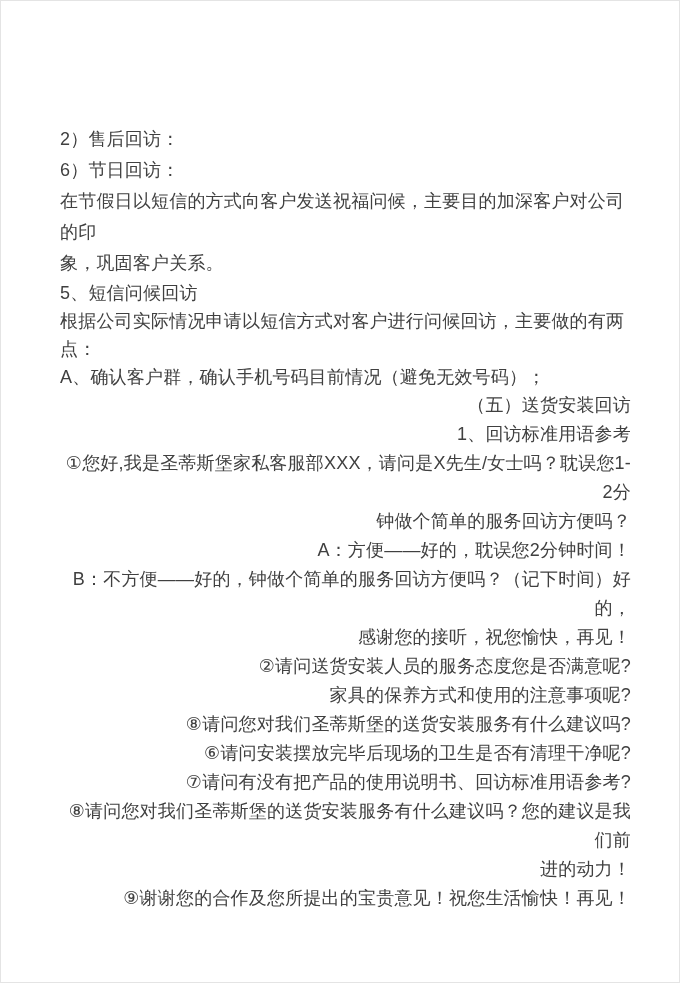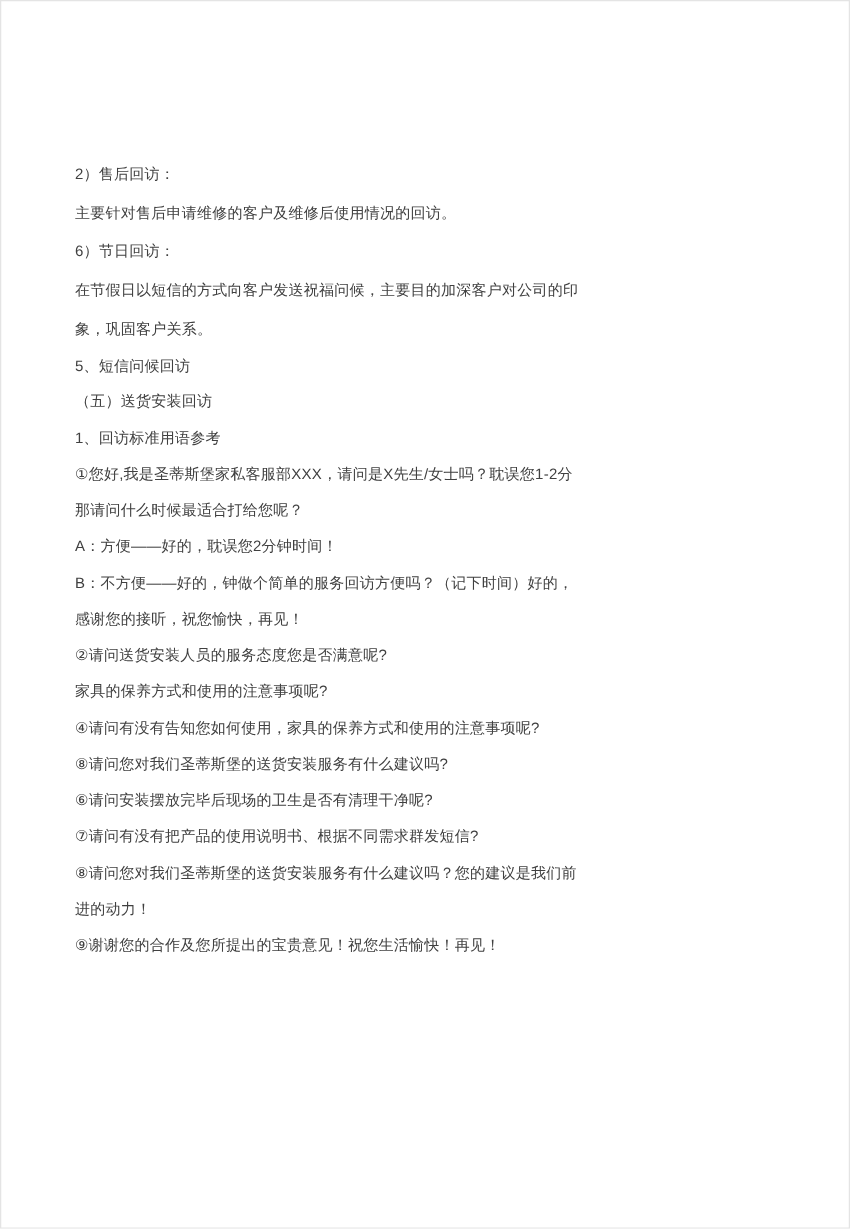--- a/index.html
+++ b/index.html
@@ -12,56 +12,56 @@
     width: 680px;
     height: 983px;
     box-sizing: border-box;
     background: #ffffff;
     border: 1px solid #e4e4e4;
     overflow: hidden;
     font-family: "Liberation Sans", "DejaVu Sans", sans-serif;
   }
   .doc-body {
     padding: 123px 48px 0 59px;
-    font-size: 12px;
+    font-size: 18px;
     color: #404040;
   }
   .doc-body p {
     margin: 0;
     white-space: pre-line;
     letter-spacing: 0.2px;
   }
   .s1 { line-height: 31px; }
   .s2 { line-height: 28px; }
-  .s3 { line-height: 29px; }
+  .s3 { line-height: 29px; text-align: right; }
   .gap { margin-top: 20px; }
 </style>
 </head>
 <body>
 
 <div class="page">
   <main class="doc-body">
     <p class="s1">2）售后回访：</p>
-    <p class="s1">主要针对售后申请维修的客户及维修后使用情况的回访。</p>
     <p class="s1">6）节日回访：</p>
     <p class="s1">在节假日以短信的方式向客户发送祝福问候，主要目的加深客户对公司的印
 象，巩固客户关系。</p>
 
     <p class="s2 gap">5、短信问候回访</p>
+    <p class="s2">根据公司实际情况申请以短信方式对客户进行问候回访，主要做的有两点：</p>
+    <p class="s2">A、确认客户群，确认手机号码目前情况（避免无效号码）；</p>
 
     <p class="s3 gap">（五）送货安装回访</p>
     <p class="s3">1、回访标准用语参考</p>
     <p class="s3">①您好,我是圣蒂斯堡家私客服部XXX，请问是X先生/女士吗？耽误您1-2分
-那请问什么时候最适合打给您呢？</p>
+钟做个简单的服务回访方便吗？</p>
     <p class="s3">A：方便——好的，耽误您2分钟时间！</p>
     <p class="s3">B：不方便——好的，钟做个简单的服务回访方便吗？（记下时间）好的，
 感谢您的接听，祝您愉快，再见！</p>
     <p class="s3">②请问送货安装人员的服务态度您是否满意呢?</p>
     <p class="s3">家具的保养方式和使用的注意事项呢?</p>
-    <p class="s3">④请问有没有告知您如何使用，家具的保养方式和使用的注意事项呢?</p>
     <p class="s3">⑧请问您对我们圣蒂斯堡的送货安装服务有什么建议吗?</p>
     <p class="s3">⑥请问安装摆放完毕后现场的卫生是否有清理干净呢?</p>
-    <p class="s3">⑦请问有没有把产品的使用说明书、根据不同需求群发短信?</p>
+    <p class="s3">⑦请问有没有把产品的使用说明书、回访标准用语参考?</p>
     <p class="s3">⑧请问您对我们圣蒂斯堡的送货安装服务有什么建议吗？您的建议是我们前
 进的动力！</p>
     <p class="s3">⑨谢谢您的合作及您所提出的宝贵意见！祝您生活愉快！再见！</p>
   </main>
 </div>
 
 </body></html>

